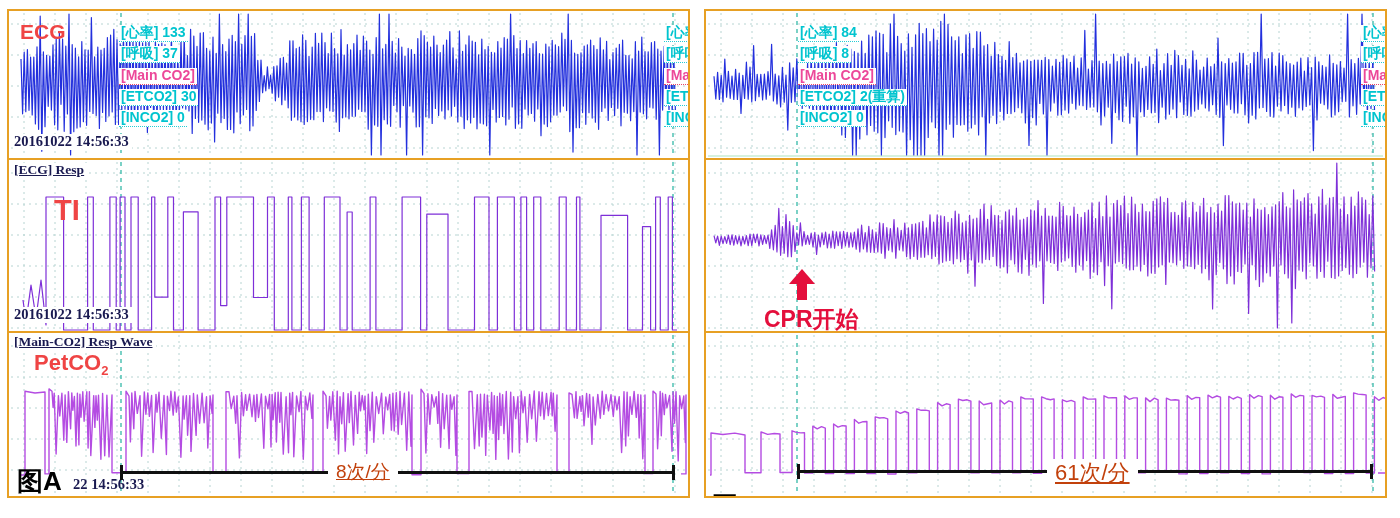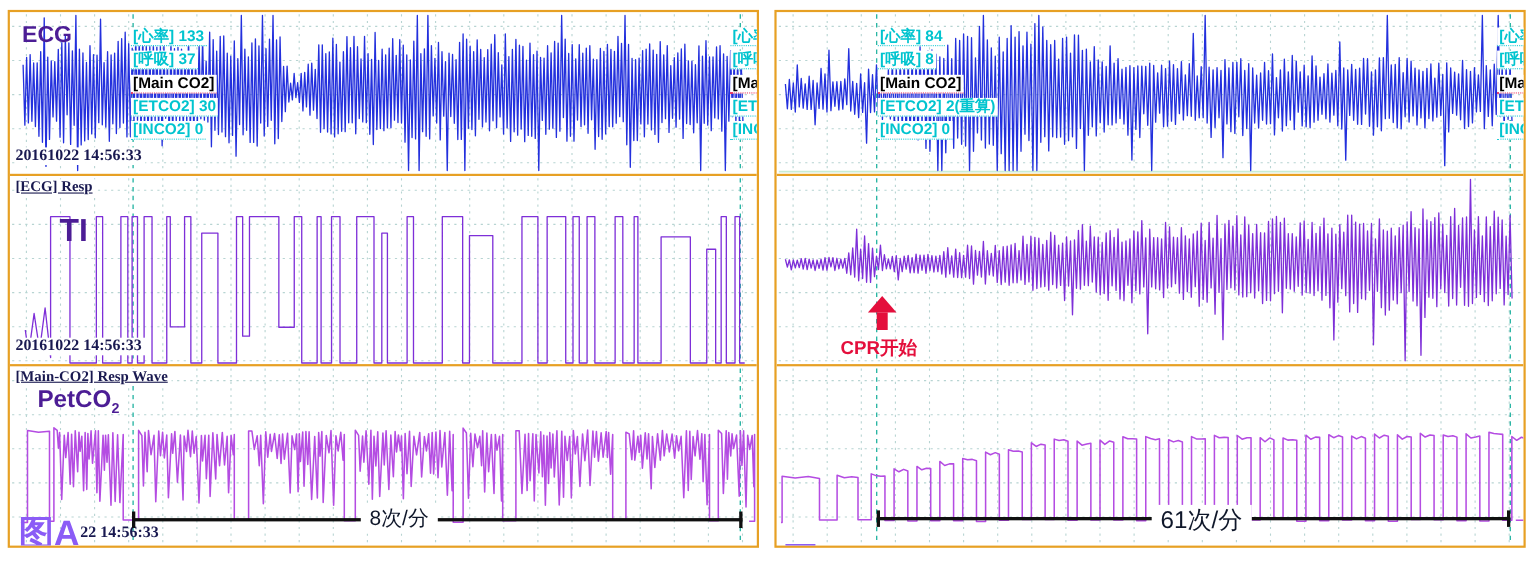--- a/index.html
+++ b/index.html
@@ -4,37 +4,37 @@
 <style>
   html,body{margin:0;padding:0;background:#ffffff;}
   body{width:1400px;height:518px;font-family:"Liberation Sans",sans-serif;}
   .stage{position:relative;width:1400px;height:518px;background:#fff;overflow:hidden;}
   .panel{position:absolute;top:9px;width:679px;height:485px;border:2px solid #e7a024;background:#fff;overflow:hidden;}
   #panelA{left:7px;}
   #panelB{left:704px;}
   .secs svg{position:absolute;left:0;z-index:1;display:block;}
   .divider{position:absolute;left:0;width:100%;height:2px;background:#e7a024;z-index:3;}
   .d1{top:147px;}.d2{top:320px;}
-  .wave-title{position:absolute;font-weight:bold;color:#4c1d95;z-index:5;line-height:1;white-space:nowrap;text-align:right;}
+  .wave-title{position:absolute;font-weight:bold;color:#ef4444;z-index:5;line-height:1;white-space:nowrap;text-align:right;}
   .wave-title sub{font-weight:bold;}
   .meta{position:absolute;font-family:"Liberation Serif",serif;font-weight:bold;font-size:14.5px;color:#191950;z-index:5;line-height:1.1;white-space:nowrap;background:#fff;padding-right:3px;}
   .meta.sm{font-size:13.5px;text-decoration:underline;}
-  .caption{position:absolute;font-weight:bold;font-size:32px;color:#8b5cf6;z-index:6;line-height:1;}
+  .caption{position:absolute;font-weight:bold;font-size:26px;color:#000000;z-index:6;line-height:1;}
   .chip{position:absolute;z-index:5;background:#fff;font-weight:bold;font-size:14px;line-height:15px;padding:0 2px 1px 2px;white-space:nowrap;border-bottom:1px dotted;}
   .chip.cyan{color:#00c4cf;border-color:rgba(0,196,207,.85);}
-  .chip.red{color:#000000;border-color:rgba(234,36,80,.85);}
+  .chip.red{color:#ec4899;border-color:rgba(234,36,80,.85);}
   .bracket{position:absolute;height:3px;background:#101010;z-index:6;}
   .bracket .tick{position:absolute;top:-6px;width:3px;height:15px;background:#101010;}
   .bracket .tick.l{left:0;}
   .bracket .tick.r{right:0;}
-  .bracket .rlabel{position:absolute;top:-11px;background:#fff;padding:0 8px;color:#0f172a;white-space:nowrap;line-height:1.3;}
+  .bracket .rlabel{position:absolute;top:-11px;background:#fff;padding:0 8px;color:#c2410c;white-space:nowrap;line-height:1.3;text-decoration:underline;}
   .cpr-arrow{position:absolute;z-index:6;width:26px;}
   .cpr-arrow .tri{width:0;height:0;border-left:13px solid transparent;border-right:13px solid transparent;border-bottom:15px solid #e40f3c;}
   .cpr-arrow .stem{width:10px;height:16px;background:#e40f3c;margin:0 auto;}
-  .cpr-text{position:absolute;z-index:6;font-weight:bold;font-size:17px;color:#e40f3c;white-space:nowrap;line-height:1;}
+  .cpr-text{position:absolute;z-index:6;font-weight:bold;font-size:23px;color:#e40f3c;white-space:nowrap;line-height:1;}
 </style>
 </head>
 <body>
 
 <div class="stage">
 
   <div class="panel" id="panelA">
     <div class="secs" id="secsA">
         <svg width="679" height="147" style="top: 0px;">
           <line x1="15" y1="2" x2="15" y2="145" stroke="#b7d4d2" stroke-width="1" stroke-dasharray="2 4"></line>

